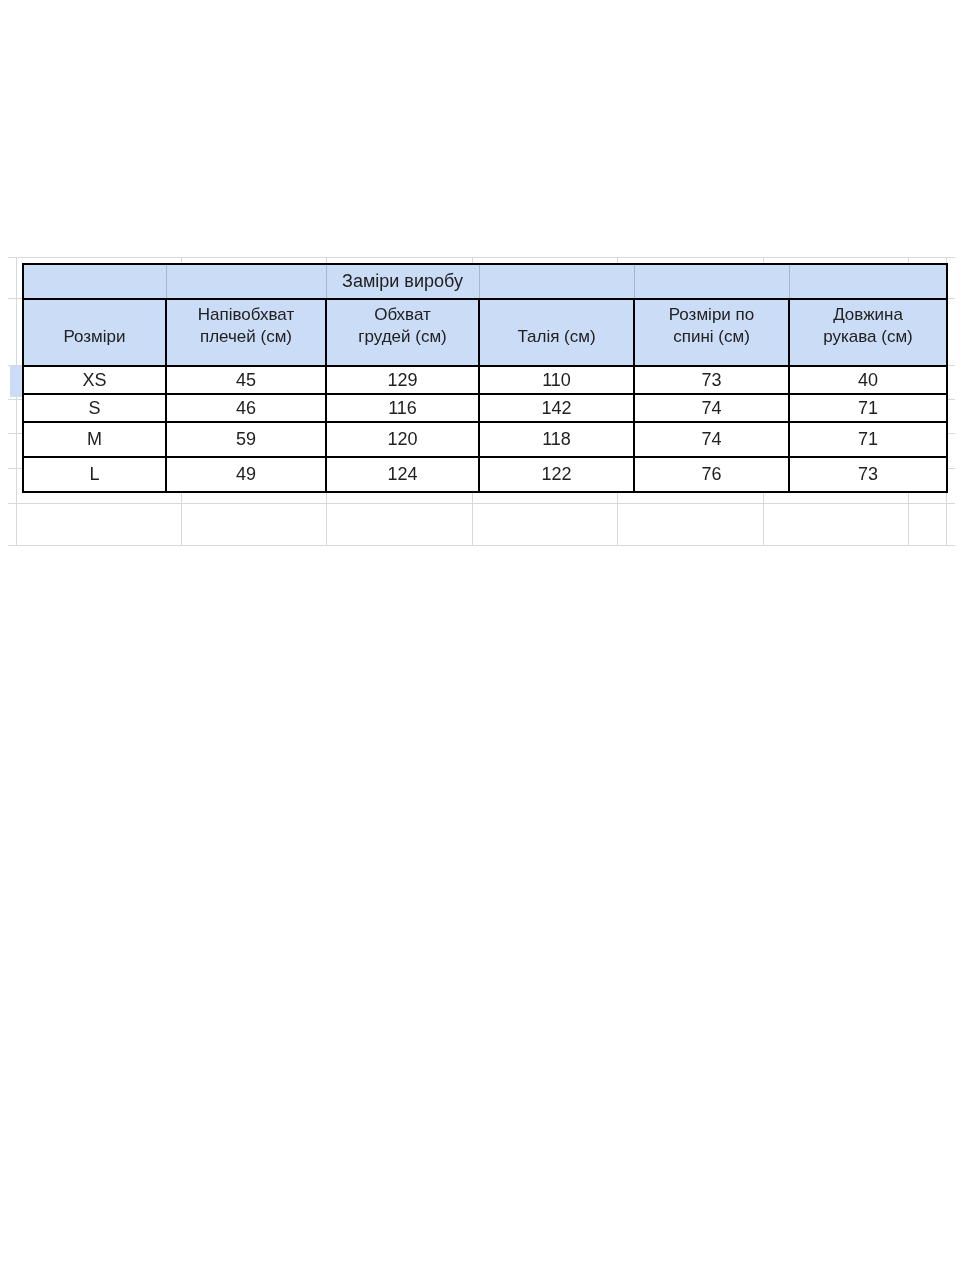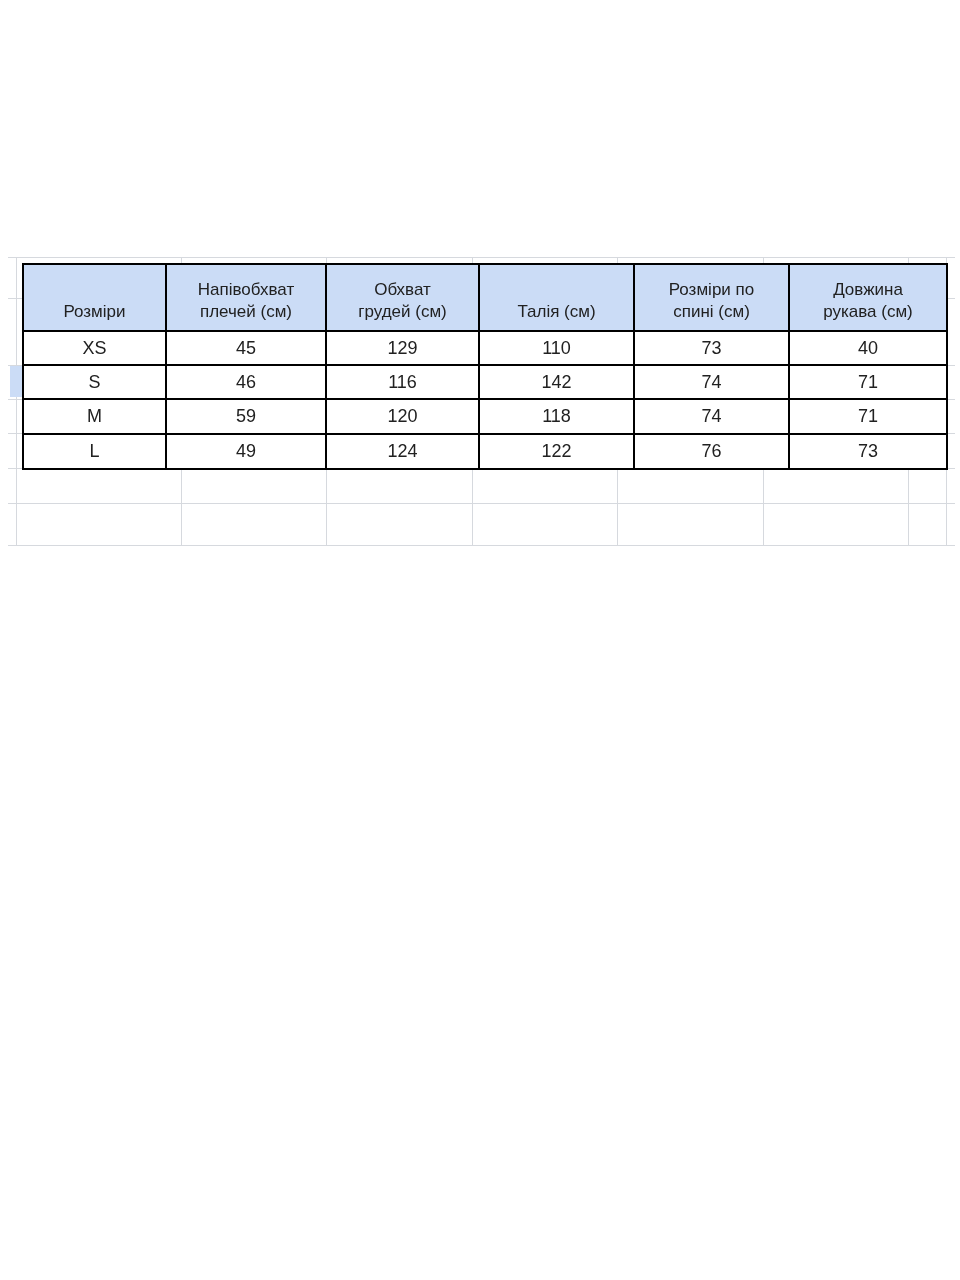--- a/index.html
+++ b/index.html
@@ -72,33 +72,33 @@
     border-bottom: 2px solid var(--table-border, #000);
     font-size: 18px;
     vertical-align: middle;
     white-space: nowrap;
   }
   
   tr.head-row { height: 67px; }
   tr.head-row th {
     background: var(--header-fill, #cbdcf6);
     vertical-align: bottom;
-    padding: 0 4px 7px 4px;
+    padding: 0 4px 17px 4px;
     font-size: 17px;
     line-height: 22px;
   }
   tr.head-row th span { display: block; }
   
   tr.data-row td {
     background: #ffffff;
     vertical-align: middle;
     font-size: 18px;
     padding: 0;
   }
-  tr.r2, tr.r3, tr.r6 { height: 34px; }
+  tr.r2, tr.r3, tr.r6 { height: 28px; }
   tr.r4, tr.r5 { height: 35px; }
 </style>
 </head>
 <body>
 
 <div class="page">
   <div class="sheet">
 
     <div class="vline" style="left:8px"></div>
     <div class="vline" style="left:173px"></div>
@@ -123,20 +123,28 @@
       <colgroup>
         <col style="width:143px">
           <col style="width:160px">
           <col style="width:153px">
         <col style="width:155px">
           <col style="width:155px">
           <col style="width:158px">
       </colgroup>
 
       <tbody>
+          <tr class="title-row">
+        <td></td>
+        <td></td>
+        <td>Заміри виробу</td>
+        <td></td>
+        <td></td>
+        <td></td>
+      </tr>
 
       <tr class="head-row">
         <th>
           <span>Розміри</span>
           <span></span>
         </th>
         <th>
           <span>Напівобхват</span>
           <span>плечей (см)</span>
         </th>

